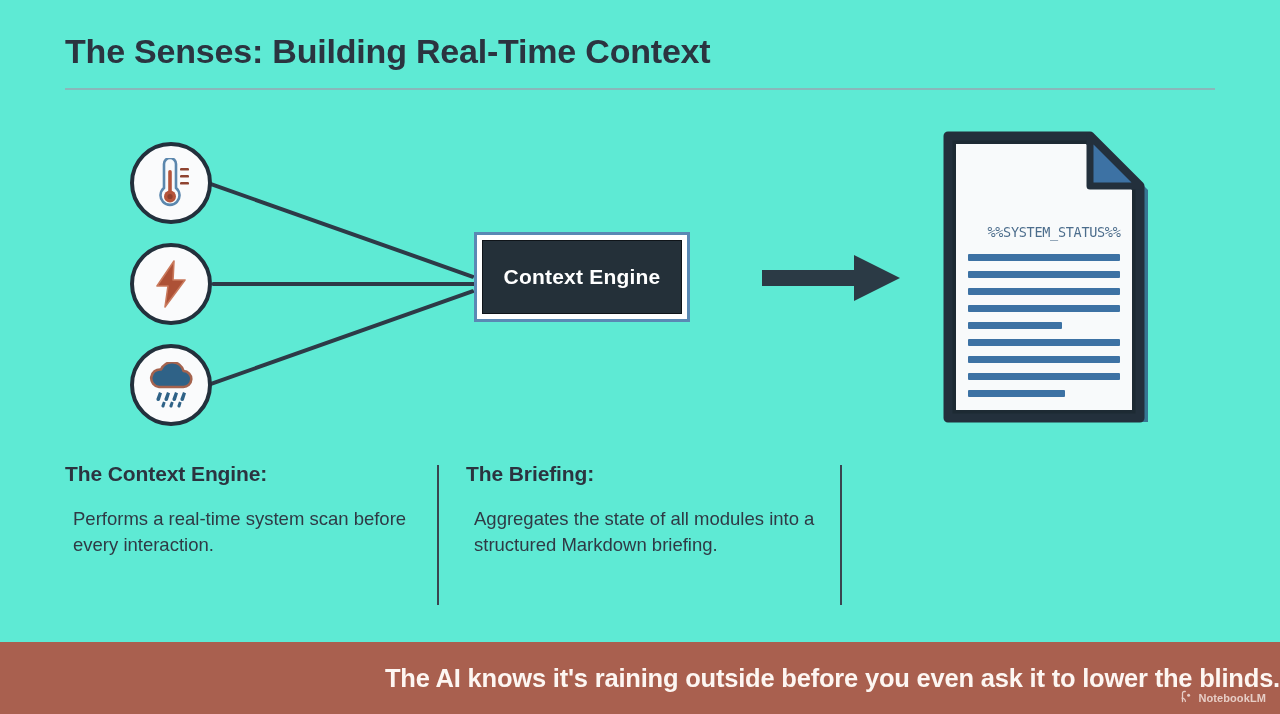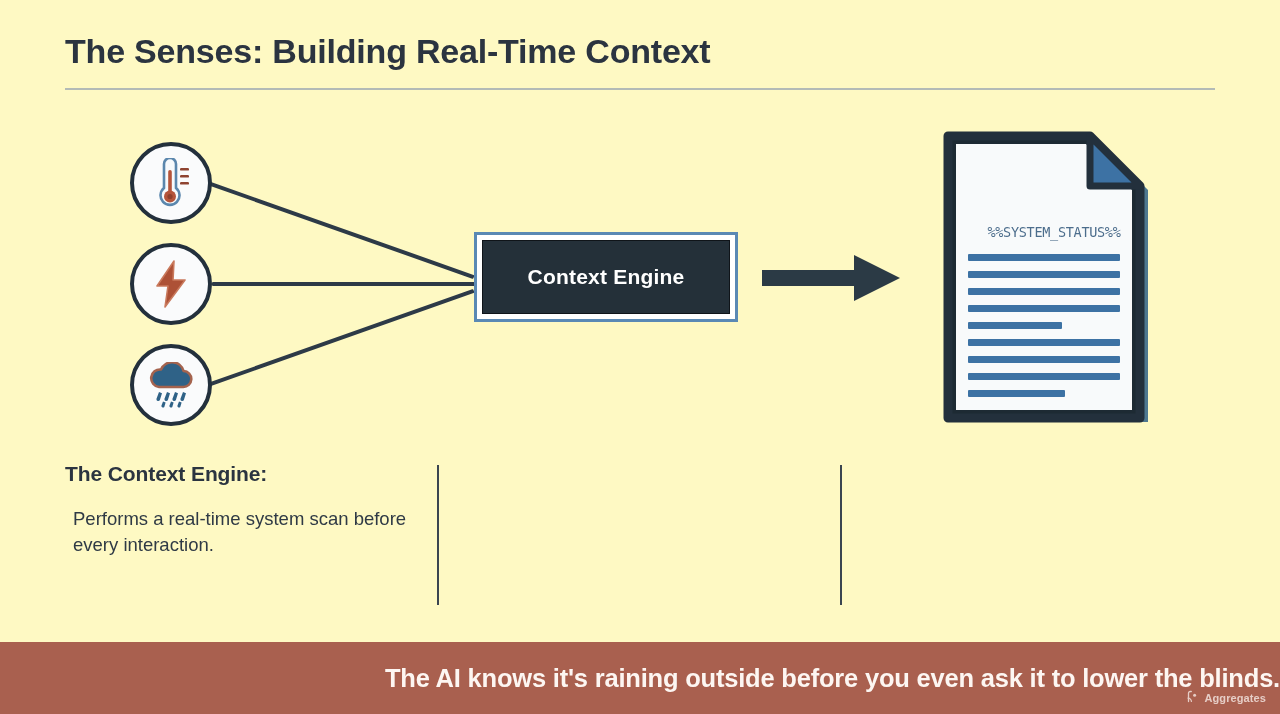--- a/index.html
+++ b/index.html
@@ -9,21 +9,21 @@
   }
   body {
     font-family: "Liberation Sans", sans-serif;
     -webkit-font-smoothing: antialiased;
   }
 
   .slide {
     position: relative;
     width: 1280px;
     height: 714px;
-    background: #fef9c3;
+    background: #5eead4;
     overflow: hidden;
   }
 
   
   .title {
     position: absolute;
     left: 65px;
     top: 32px;
     font-size: 34px;
     font-weight: bold;
@@ -73,21 +73,21 @@
     transform-origin: 0 50%;
     height: 4px;
     border-radius: 1px;
   }
 
   
   .engine-outer {
     position: absolute;
     left: 474px;
     top: 122px;
-    width: 264px;
+    width: 216px;
     height: 90px;
     border: 3px solid #5a89b4;
     background: #ffffff;
     box-sizing: border-box;
     padding: 5px;
   }
   .engine-inner {
     width: 100%;
     height: 100%;
     background: #243039;
@@ -311,35 +311,39 @@
 
   <div class="columns">
 
     <div class="col col-0">
       <div class="col-heading">The Context Engine:</div>
       <div class="col-body">Performs a real-time system scan before every interaction.</div>
     </div>
 
     <div class="col-divider div-0"></div>
 
+    <div class="col col-1">
+      <div class="col-heading">The Briefing:</div>
+      <div class="col-body">Aggregates the state of all modules into a structured Markdown briefing.</div>
+    </div>
 
     <div class="col-divider div-1"></div>
 
     <div class="col col-2">
     </div>
 
   </div>
 
   <div class="banner">
     <span class="banner-text">The AI knows it's raining outside before you even ask it to lower the blinds.</span>
     <div class="watermark">
       <span>
         <svg width="13" height="13" viewBox="0 0 13 13">
           <path d="M1.5 11.5 V3.2 a1.7 1.7 0 0 1 1.7-1.7 h1.1" fill="none" stroke="#f4e6e1" stroke-width="1.3" stroke-linecap="round"></path>
           <path d="M4.4 11.5 a3.4 3.4 0 0 0-3.4-3.4" fill="none" stroke="#f4e6e1" stroke-width="1.2" stroke-linecap="round"></path>
           <circle cx="7.6" cy="5.2" r="1.5" fill="#f4e6e1"></circle>
         </svg>
       </span>
-      <span class="watermark-text">Aggregates</span>
+      <span class="watermark-text">NotebookLM</span>
     </div>
   </div>
 
 </div>
 
 </body></html>

